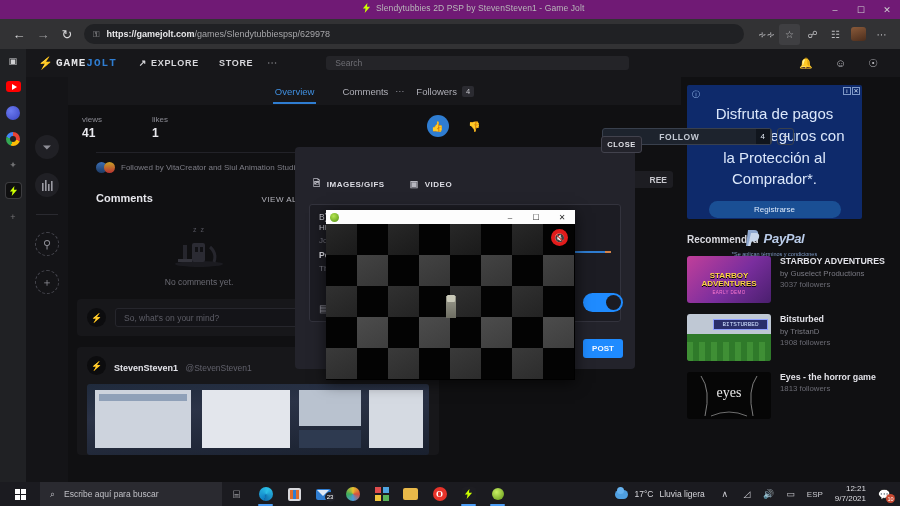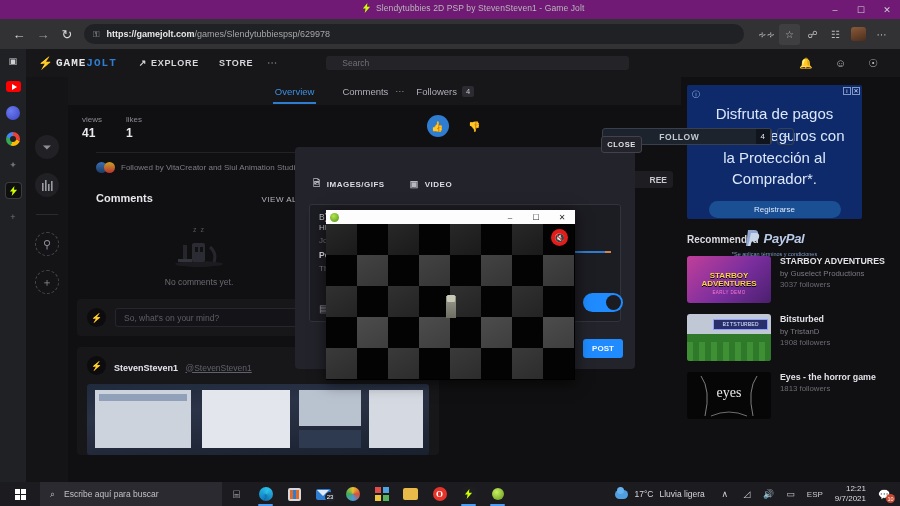--- a/index.html
+++ b/index.html
@@ -80,21 +80,21 @@
   .gj-word { font-family:"Liberation Mono", monospace; font-weight:700;
     font-size:11px; letter-spacing:1px; }
   .gj-word .w1 { color:#e7e7ea; }
   .gj-word .w2 { color:#2f7dd1; }
   .hdr-link { font-size:9px; color:#d6d6da; letter-spacing:.7px;
     font-weight:600; margin-left:22px; display:flex; align-items:center; gap:4px;}
   .hdr-link.store { margin-left:20px; }
   .hdr-dots { margin-left:18px; color:#9b9ba0; font-size:10px;
     letter-spacing:0; writing-mode:vertical-rl; line-height:3px; }
   #gj-search { margin-left:52px; width:303px; height:14px; background:#242428;
-    border-radius:3px; display:flex; align-items:center; padding:0 16px; }
+    border-radius:3px; display:flex; align-items:center; padding:0 9px; }
   #gj-search span { font-size:8.5px; color:#6e6e74; }
   .hdr-right { margin-left:auto; display:flex; align-items:center; gap:22px;
     padding-right:22px; }
   .hdr-ico { color:#b9b9be; font-size:11px; }
 
   
   #rail { position:absolute; left:26px; top:28px; width:42px; height:405px;
     background:#141417; display:flex; flex-direction:column; align-items:center;
     padding-top:58px; gap:14px; }
   .rail-c { width:24px; height:24px; border-radius:50%; background:#202025;
@@ -112,21 +112,21 @@
   .gtab { font-size:9.5px; color:#aeaeb6; padding:7px 2px 7px;
     display:flex; align-items:center; gap:5px; }
   .gtab.active { color:#3f8fe0; box-shadow:inset 0 -2px 0 #2f7dd1; }
   .badge-sq { background:#2b2b31; color:#c6c6cc; font-size:7.5px;
     padding:1px 4px; border-radius:2px; }
   .tabs-dots { position:absolute; right:280px; color:#7d7d86; font-size:9px;
     writing-mode:vertical-rl; line-height:3px; }
 
   
   #statsblk { padding:10px 0 0 14px; position:relative; }
-  .stat-row { display:flex; gap:24px; }
+  .stat-row { display:flex; gap:50px; }
   .stat .k { font-size:8px; color:#8b8b93; }
   .stat .v { font-size:12px; color:#e9e9ee; font-weight:700; margin-top:2px; }
   .thumbs { position:absolute; right:200px; top:10px; display:flex;
     align-items:center; gap:20px; }
   .thumb-up { width:22px; height:22px; border-radius:50%; background:#2f7dd1;
     display:flex; align-items:center; justify-content:center; color:#fff;
     font-size:10px; }
   .thumb-dn { color:#8d8d95; font-size:10px; }
   .hr-line { margin:12px 14px 0 14px; height:1px; background:#222228;
     width:315px; }
@@ -158,21 +158,21 @@
   .f-av { width:19px; height:19px; border-radius:50%; background:#0c0c0e;
     display:flex; align-items:center; justify-content:center; color:#6d6d76;
     font-size:9px; flex:none; }
   .f-input { flex:1; height:19px; background:#141418; border:1px solid #26262c;
     border-radius:3px; display:flex; align-items:center; padding:0 8px; }
   .f-input span { font-size:8.5px; color:#5d5d66; }
   .feed-post { margin-top:11px; background:#17171a; border-radius:4px;
     padding:9px 10px 0; }
   .fp-head { display:flex; align-items:center; gap:8px; }
   .fp-name { font-size:9px; color:#e4e4ea; font-weight:700; }
-  .fp-handle { font-size:8.5px; color:#61616b; margin-left:3px;text-decoration:underline; }
+  .fp-handle { font-size:8.5px; color:#61616b; margin-left:3px; }
   .fp-time { margin-left:auto; font-size:8px; color:#61616b; }
   .fp-img { margin-top:9px; width:342px; height:71px; border-radius:3px;
     overflow:hidden; position:relative;
     background:linear-gradient(175deg,#1f2a3c 0%,#2b3347 35%,#19202e 100%); }
   .fp-img .scr { position:absolute; background:#d9dce3; }
 
   
   #rightcol { position:absolute; left:681px; top:28px; width:219px;
     height:405px; background:#101012; padding:8px 10px 0 6px; }
   #ppad { width:175px; height:134px; background:#0e2a6b; border-radius:2px;

